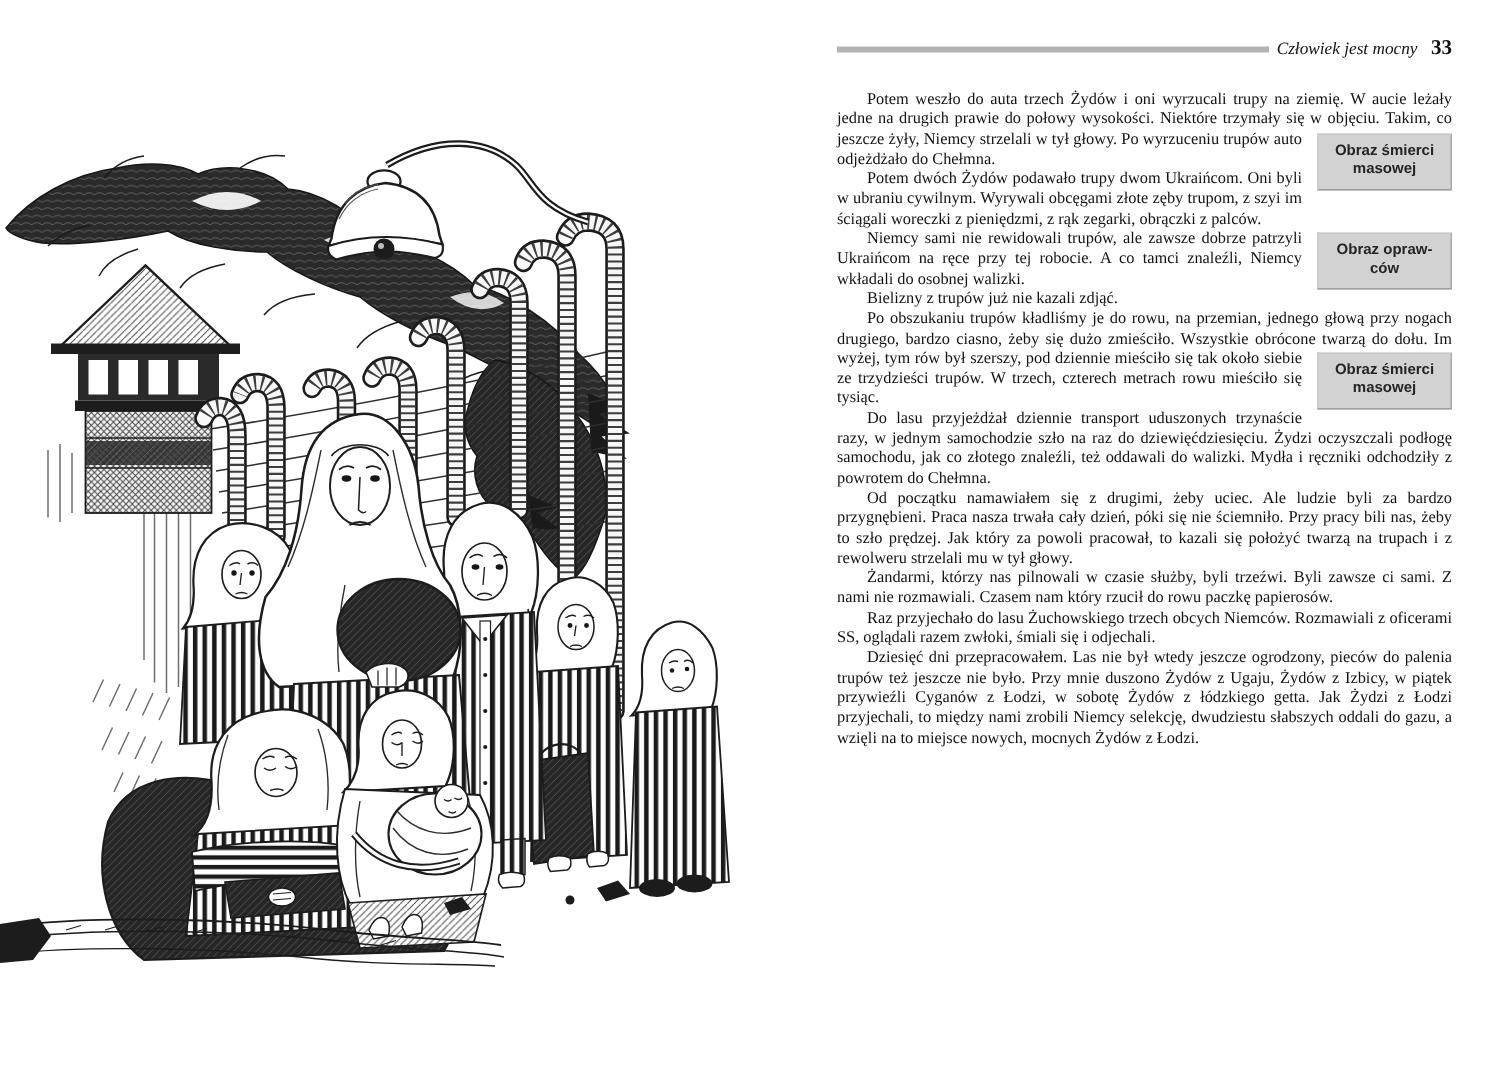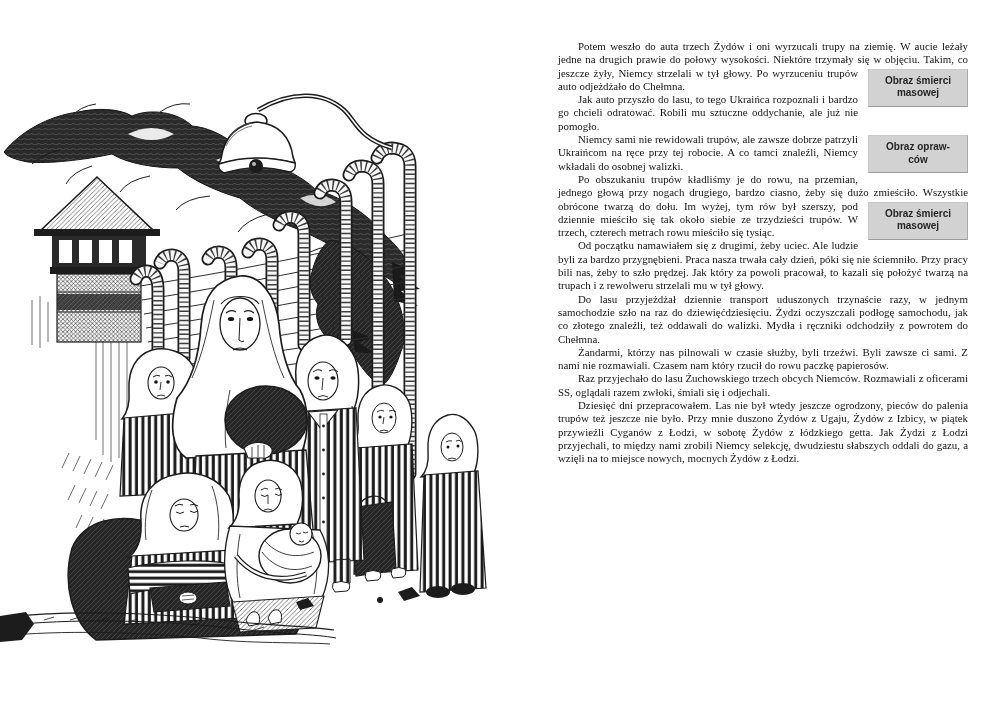--- a/index.html
+++ b/index.html
@@ -5,25 +5,25 @@
   html,body{margin:0;padding:0;background:#ffffff;}
   .spread{position:relative;width:1000px;height:712px;background:#ffffff;overflow:hidden;
           font-family:"Liberation Serif",serif;}
 
   
   .page-header{position:absolute;left:558px;top:25px;width:410px;display:flex;align-items:center;}
   .header-rule{width:288px;height:4px;background:#b3b3b3;}
   .running-title{margin-left:auto;font-style:italic;font-size:11.5px;color:#111;white-space:nowrap;}
   .page-number{margin-left:9px;font-weight:bold;font-size:14px;color:#111;}
 
-  .text-column{position:absolute;left:558px;top:40px;width:410px;
+  .text-column{position:absolute;left:558px;top:60px;width:410px;
                font-size:10.9px;line-height:13.3px;color:#121212;text-align:justify;}
   .para{margin:0;text-indent:20px;}
 
-  .margin-note{float:right;width:100px;box-sizing:border-box;
+  .margin-note{float:right;width:90px;box-sizing:border-box;
                background:#d2d2d2;
                border-top:1px solid #c9c9c9;border-left:1px solid #c9c9c9;
                border-right:1px solid #a9a9a9;border-bottom:1px solid #9c9c9c;
                padding:5px 3px 6px;margin:2px 0 4px 10px;
                font-family:"Liberation Sans",sans-serif;font-size:10px;font-weight:bold;
                line-height:12.5px;color:#242424;text-align:center;text-indent:0;}
 
   
   .illustration{position:absolute;left:0;top:0;}
   .po{stroke:#1c1c1c;stroke-width:13;fill:none;stroke-linecap:round;}
@@ -282,36 +282,42 @@
       <path d="M2,626 C70,618 160,620 230,628 C280,634 316,634 336,638" class="ink" stroke-width="1"></path>
       <path d="M2,636 C60,630 140,632 200,638 C250,644 300,642 330,644" class="ink" stroke-width="0.9"></path>
       <path d="M20,622 l10,-3 M44,620 l10,-3 M70,620 l10,-3 M98,621 l10,-3 M128,622 l10,-3
                M158,624 l10,-3 M190,626 l10,-3 M222,628 l10,-3 M254,630 l10,-3 M286,632 l10,-3" class="ink" stroke-width="0.8"></path>
       <path d="M0,616 L26,612 L34,624 L22,640 L0,642 Z" fill="#1c1c1c"></path>
       <path d="M296,602 l12,-4 l6,8 l-14,4 z" fill="#1c1c1c"></path>
       <circle cx="380" cy="600" r="3" fill="#1c1c1c"></circle>
     </g>
   </svg>
 
+  <header class="page-header">
+    <div class="header-rule"></div>
+    <span class="running-title">Człowiek jest mocny</span>
+    <span class="page-number">33</span>
+  </header>
 
   <main class="text-column">
 
     <p class="para"><span>Potem weszło do auta trzech Żydów i oni wyrzucali trupy na ziemię. W aucie leżały jedne na drugich prawie do połowy wysokości. Niektóre trzymały się w objęciu.</span>
       <span class="margin-note"><span>Obraz śmierci</span><br><span>masowej</span></span>
       <span>Takim, co jeszcze żyły, Niemcy strzelali w tył głowy. Po wyrzuceniu trupów auto odjeżdżało do Chełmna.</span></p>
 
-    <p class="para">Jak auto przyszło do lasu, to tego Ukraińca rozpoznali i bardzo go chcieli odratować. Robili mu sztuczne oddychanie, ale już nie pomogło.</p>
+    <p class="para">Potem dwóch Żydów podawało trupy dwom Ukraińcom. Oni byli w ubraniu cywilnym. Wyrywali obcęgami złote zęby trupom, z szyi im ściągali woreczki z pieniędzmi, z rąk zegarki, obrączki z palców.</p>
 
     <p class="para"><span class="margin-note"><span>Obraz opraw-</span><br><span>ców</span></span><span>Niemcy sami nie rewidowali trupów, ale zawsze dobrze patrzyli Ukraińcom na ręce przy tej robocie. A co tamci znaleźli, Niemcy wkładali do osobnej walizki.</span></p>
 
+    <p class="para">Bielizny z trupów już nie kazali zdjąć.</p>
 
     <p class="para"><span>Po obszukaniu trupów kładliśmy je do rowu, na przemian, jednego głową przy nogach drugiego, bardzo ciasno, żeby się dużo zmieściło. Wszystkie obrócone twarzą</span>
       <span class="margin-note"><span>Obraz śmierci</span><br><span>masowej</span></span>
       <span>do dołu. Im wyżej, tym rów był szerszy, pod dziennie mieściło się tak około siebie ze trzydzieści trupów. W trzech, czterech metrach rowu mieściło się tysiąc.</span></p>
 
+    <p class="para">Do lasu przyjeżdżał dziennie transport uduszonych trzynaście razy, w jednym samochodzie szło na raz do dziewięćdziesięciu. Żydzi oczyszczali podłogę samochodu, jak co złotego znaleźli, też oddawali do walizki. Mydła i ręczniki odchodziły z powrotem do Chełmna.</p>
     <p class="para">Od początku namawiałem się z drugimi, żeby uciec. Ale ludzie byli za bardzo przygnębieni. Praca nasza trwała cały dzień, póki się nie ściemniło. Przy pracy bili nas, żeby to szło prędzej. Jak który za powoli pracował, to kazali się położyć twarzą na trupach i z rewolweru strzelali mu w tył głowy.</p>
-    <p class="para">Do lasu przyjeżdżał dziennie transport uduszonych trzynaście razy, w jednym samochodzie szło na raz do dziewięćdziesięciu. Żydzi oczyszczali podłogę samochodu, jak co złotego znaleźli, też oddawali do walizki. Mydła i ręczniki odchodziły z powrotem do Chełmna.</p>
     <p class="para">Żandarmi, którzy nas pilnowali w czasie służby, byli trzeźwi. Byli zawsze ci sami. Z nami nie rozmawiali. Czasem nam który rzucił do rowu paczkę papierosów.</p>
     <p class="para">Raz przyjechało do lasu Żuchowskiego trzech obcych Niemców. Rozmawiali z oficerami SS, oglądali razem zwłoki, śmiali się i odjechali.</p>
     <p class="para">Dziesięć dni przepracowałem. Las nie był wtedy jeszcze ogrodzony, pieców do palenia trupów też jeszcze nie było. Przy mnie duszono Żydów z Ugaju, Żydów z Izbicy, w piątek przywieźli Cyganów z Łodzi, w sobotę Żydów z łódzkiego getta. Jak Żydzi z Łodzi przyjechali, to między nami zrobili Niemcy selekcję, dwudziestu słabszych oddali do gazu, a wzięli na to miejsce nowych, mocnych Żydów z Łodzi.</p>
   </main>
 
 </div>
 
 </body></html>

